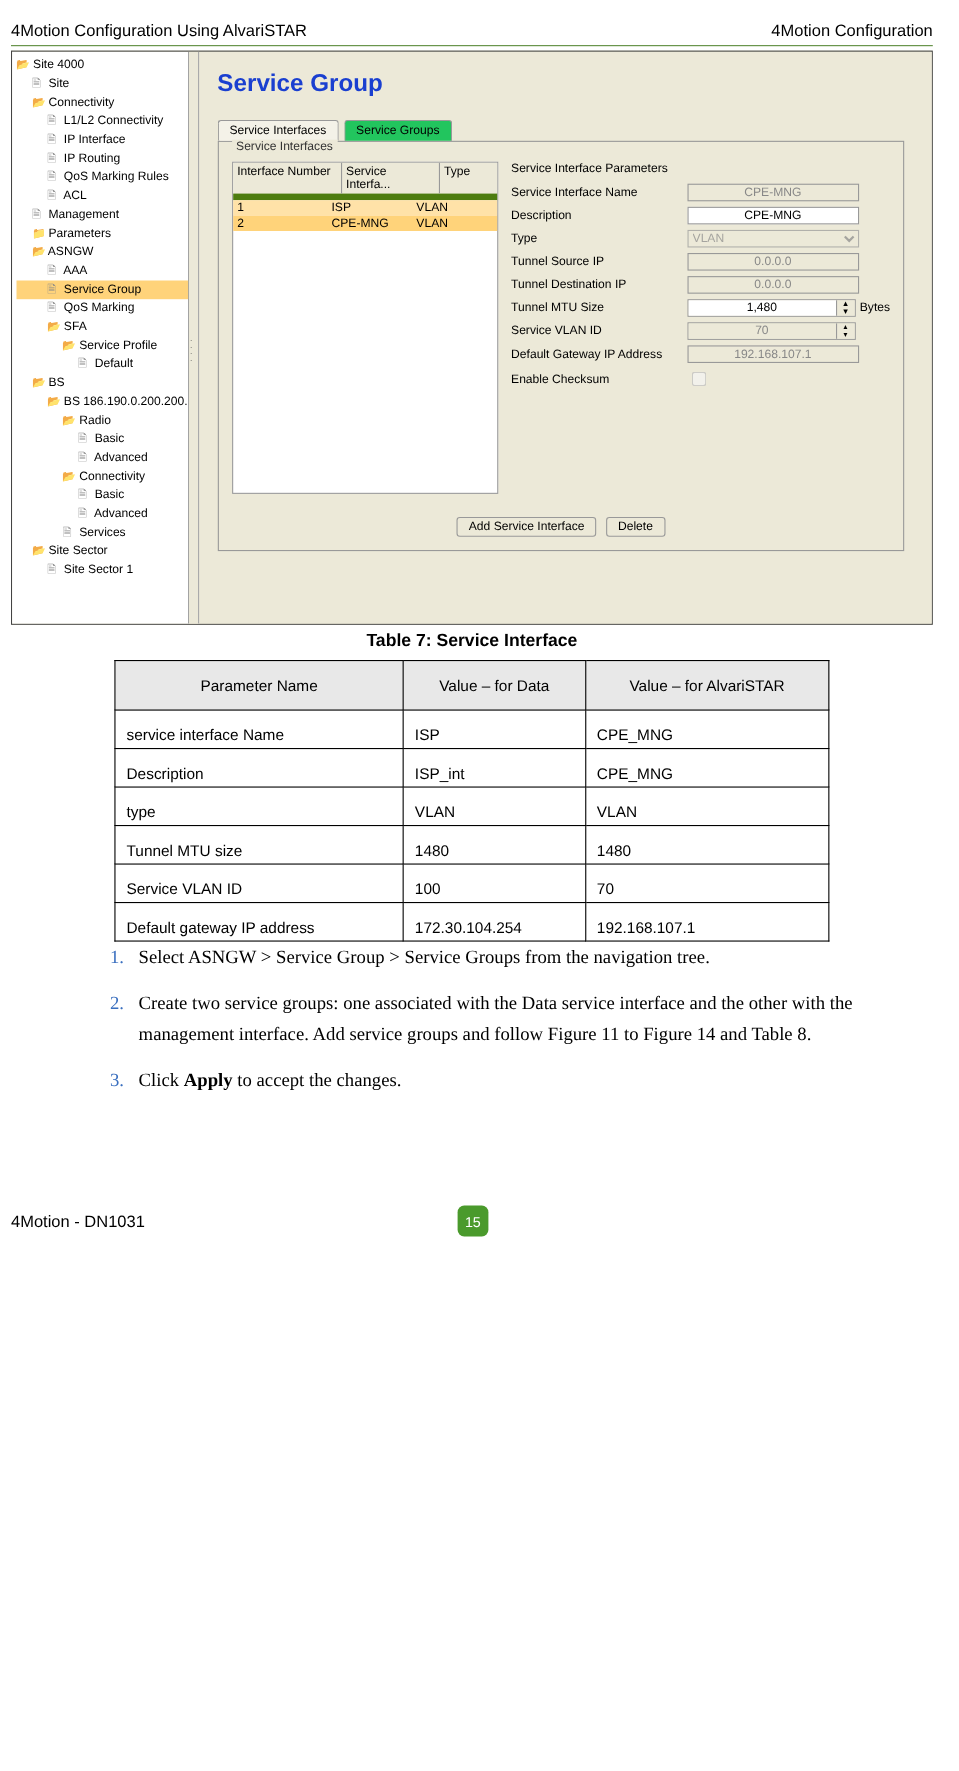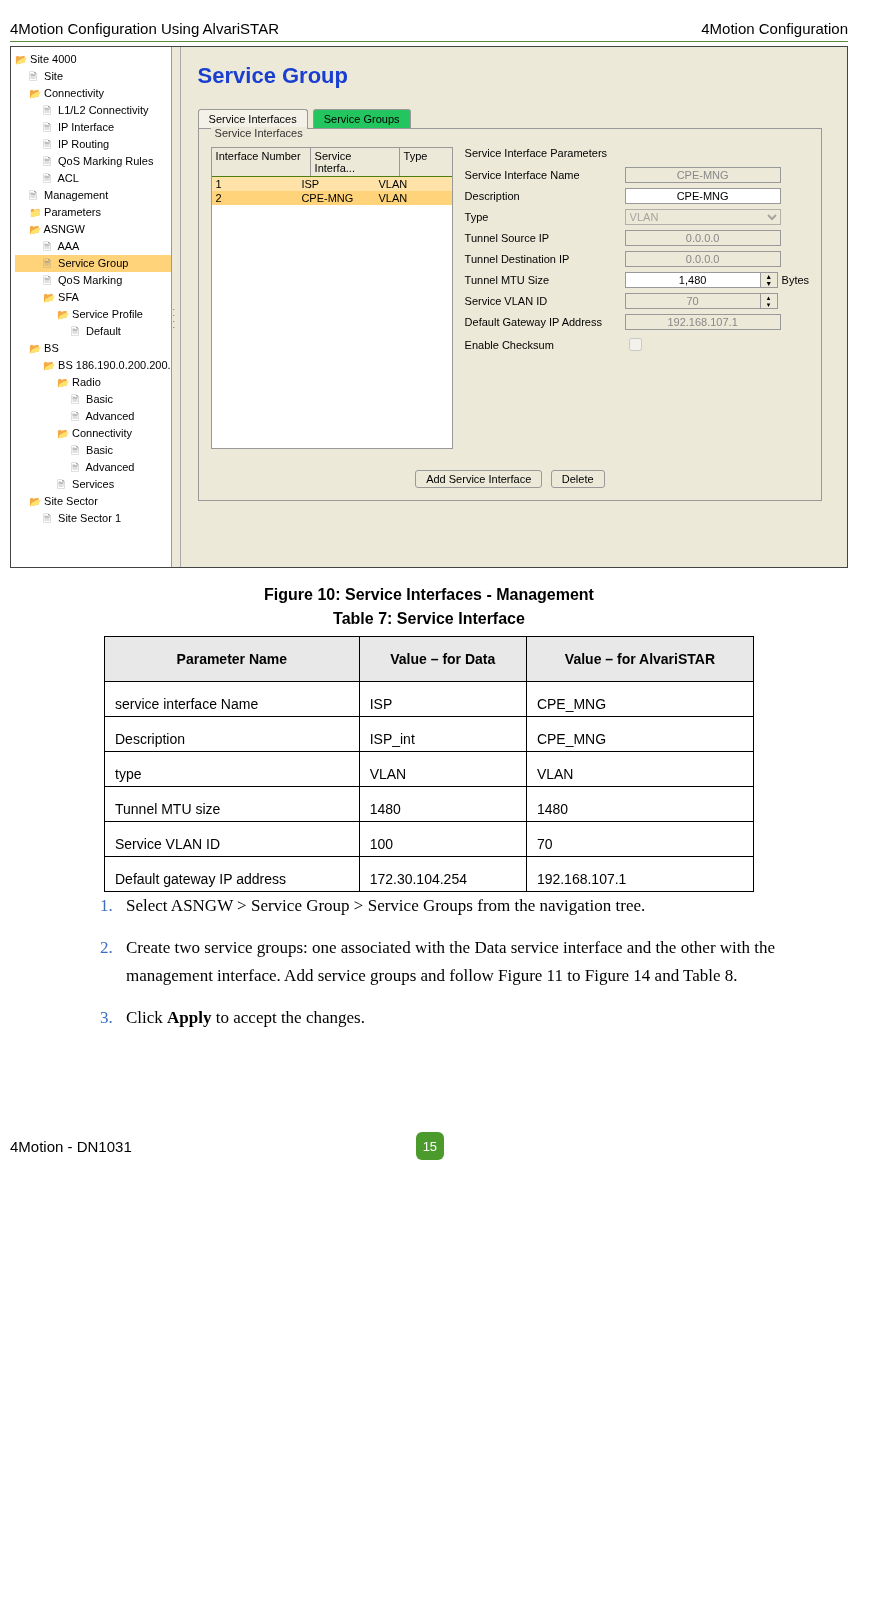--- a/index.html
+++ b/index.html
@@ -113,21 +113,21 @@
   .svc-table {
     width: 240px;
     background: #fff;
     border: 1px solid #999;
     font-size: 11px;
     height: 300px;
   }
   .svc-table .th {
     display: flex;
     background: #ece9d8;
-    border-bottom: 1px solid #4d7c0f;
+    border-bottom: 6px solid #4d7c0f;
   }
   .svc-table .th > div {
     padding: 2px 4px;
     border-right: 1px solid #999;
   }
   .svc-table .tr {
     display: flex;
   }
   .svc-table .tr > div {
     padding: 1px 4px;
@@ -214,21 +214,21 @@
   }
   table.data-table th, table.data-table td {
     border: 1px solid #000;
     padding: 14px 10px 4px 10px;
     font-size: 14px;
     text-align: left;
     vertical-align: bottom;
   }
   table.data-table th {
     background: #e8e8e8;
-    font-weight: bold;
+    font-weight: normal;
     text-align: center;
     vertical-align: middle;
     padding: 14px 10px;
   }
   .section-num {
     color: #3a6fbf;
     font-size: 19px;
     margin: 28px 0 14px 0;
   }
   .section-num .num { display: inline-block; width: 130px; }
@@ -390,21 +390,20 @@
           </div>
         </div>
         <div class="bottom-btns">
           <button>Add Service Interface</button>
           <button>Delete</button>
         </div>
       </div>
     </div>
   </div>
 
-  <div class="caption">Figure 10: Service Interfaces - Management</div>
   <div class="table-caption">Table 7: Service Interface</div>
 
   <table class="data-table">
     <tbody>
         <tr>
       <th>Parameter Name</th>
       <th>Value – for Data</th>
       <th>Value – for AlvariSTAR</th>
     </tr>
     </tbody>

